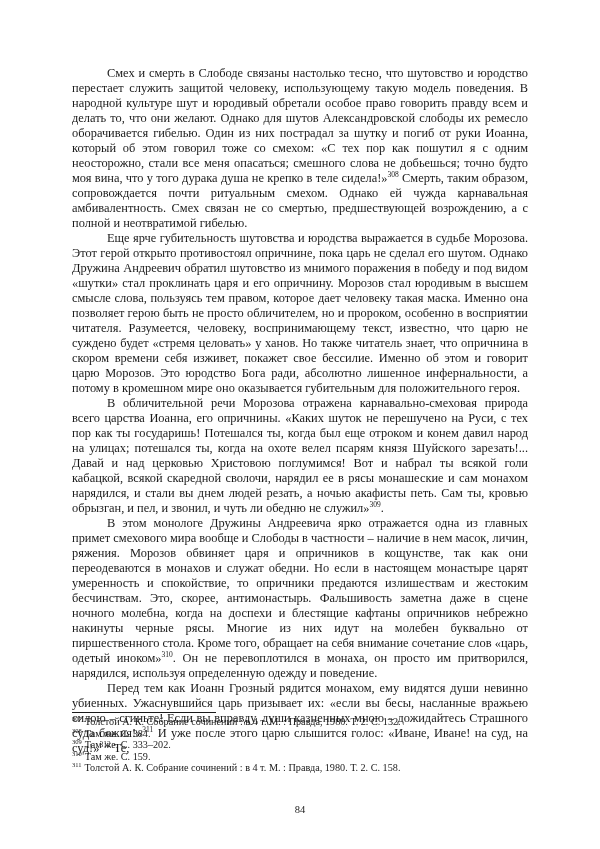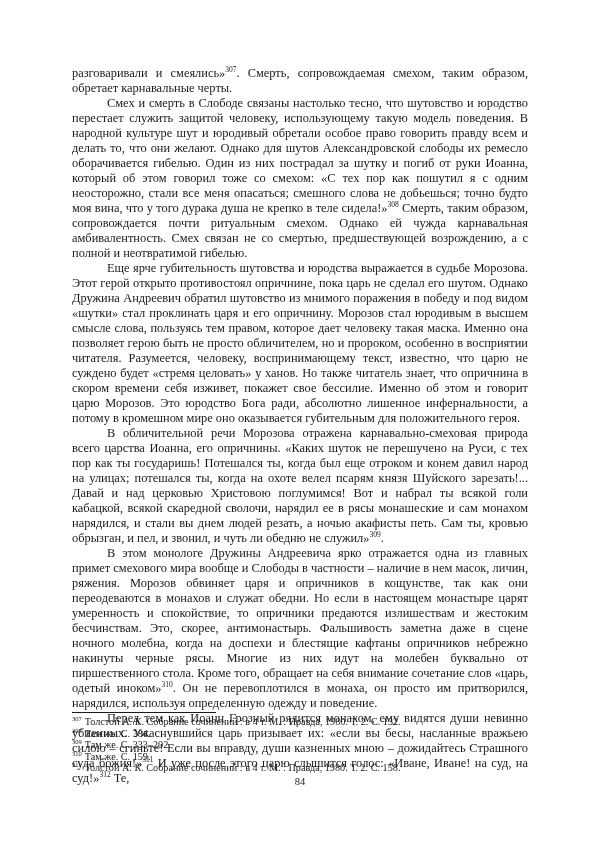--- a/index.html
+++ b/index.html
@@ -17,29 +17,28 @@
     position: absolute; left: 72px; top: 712px; width: 144px; height: 1px;
     background: #1a1a1a;
   }
   .notes {
     position: absolute; left: 72px; top: 716px; width: 456px;
     font-family: "Liberation Serif", serif;
     font-size: 10.2px; line-height: 11.5px; color: #1a1a1a;
   }
   .notes div sup { font-size: 6.5px; vertical-align: 4px; margin-right: 3px; }
   .pnum {
-    position: absolute; left: 0; width: 600px; top: 776px; text-align: center;
+    position: absolute; left: 0; width: 600px; top: 804px; text-align: center;
     font-family: "Liberation Serif", serif; font-size: 10.5px; color: #1a1a1a;
   }
 </style>
 </head>
 <body>
 
 <div class="page" id="body">
-    <p><span>разговаривали и смеялись»</span><sup>307</sup><span>. Смерть, сопровождаемая смехом, таким образом, обретает карнавальные черты.</span></p>
     <p class="indent"><span>Смех и смерть в Слободе связаны настолько тесно, что шутовство и юродство перестает служить защитой человеку, использующему такую модель поведения. В народной культуре шут и юродивый обретали особое право говорить правду всем и делать то, что они желают. Однако для шутов Александровской слободы их ремесло оборачивается гибелью. Один из них пострадал за шутку и погиб от руки Иоанна, который об этом говорил тоже со смехом: «С тех пор как пошутил я с одним неосторожно, стали все меня опасаться; смешного слова не добьешься; точно будто моя вина, что у того дурака душа не крепко в теле сидела!»</span><sup>308</sup><span> Смерть, таким образом, сопровождается почти ритуальным смехом. Однако ей чужда карнавальная амбивалентность. Смех связан не со смертью, предшествующей возрождению, а с полной и неотвратимой гибелью.</span></p>
     <p class="indent"><span>Еще ярче губительность шутовства и юродства выражается  в судьбе Морозова. Этот герой открыто противостоял опричнине, пока царь не сделал его шутом. Однако Дружина Андреевич обратил шутовство из мнимого поражения в победу и под видом «шутки» стал проклинать царя и его опричнину. Морозов стал юродивым в высшем смысле слова, пользуясь тем правом, которое дает человеку такая маска. Именно она позволяет герою быть не просто обличителем, но и пророком,  особенно в восприятии читателя. Разумеется, человеку, воспринимающему текст, известно, что царю не суждено будет «стремя целовать» у ханов. Но также читатель знает, что опричнина в скором времени себя изживет, покажет свое бессилие. Именно об этом и говорит царю Морозов. Это юродство Бога ради, абсолютно лишенное инфернальности, а потому в кромешном мире оно оказывается губительным для положительного героя.</span></p>
     <p class="indent"><span>В обличительной речи Морозова отражена карнавально-смеховая природа всего царства Иоанна, его опричнины. «Каких шуток не  перешучено на  Руси,  с  тех  пор как ты государишь!  Потешался ты,  когда  был  еще  отроком и  конем давил народ на улицах;  потешался ты,  когда на охоте велел псарям князя Шуйского зарезать!... Давай и  над церковью Христовою поглумимся!  Вот и набрал ты всякой голи кабацкой, всякой скаредной сволочи,  нарядил ее в рясы монашеские и сам монахом нарядился,  и стали вы  днем людей резать,  а  ночью акафисты петь.  Сам  ты,  кровью обрызган,  и пел, и звонил, и чуть ли обедню не служил»</span><sup>309</sup><span>.</span></p>
     <p class="indent"><span>В этом монологе Дружины Андреевича ярко отражается одна из главных примет смехового мира вообще и Слободы в частности – наличие в нем масок, личин, ряжения. Морозов обвиняет царя и опричников в кощунстве, так как они переодеваются в монахов и служат обедни. Но если в настоящем монастыре царят умеренность и спокойствие, то опричники предаются излишествам  и жестоким бесчинствам. Это, скорее, антимонастырь. Фальшивость заметна даже в сцене ночного молебна, когда на доспехи и блестящие кафтаны опричников небрежно накинуты черные рясы.  Многие из них идут на молебен буквально от пиршественного стола. Кроме того, обращает на себя внимание сочетание слов «царь, одетый иноком»</span><sup>310</sup><span>. Он не перевоплотился в монаха, он просто им притворился, нарядился, используя определенную одежду и поведение.</span></p>
     <p class="indent"><span>Перед тем как Иоанн Грозный рядится монахом, ему видятся души невинно убиенных. Ужаснувшийся царь призывает их: «если вы бесы, насланные вражьею силою – сгиньте! Если вы вправду, души казненных мною – дожидайтесь Страшного суда божия!»</span><sup>311</sup><span> И уже после этого царю слышится голос: «Иване, Иване! на суд, на суд!»</span><sup>312</sup><span> Те,</span></p>
   </div>
 <div class="rule"></div>
 <div class="notes" id="notes">
     <div><sup>307</sup><span>Толстой А. К. Собрание сочинений : в 4 т. М. : Правда, 1980. Т. 2. С. 132.</span></div>
     <div><sup>308</sup><span>Там же. С. 384.</span></div>

